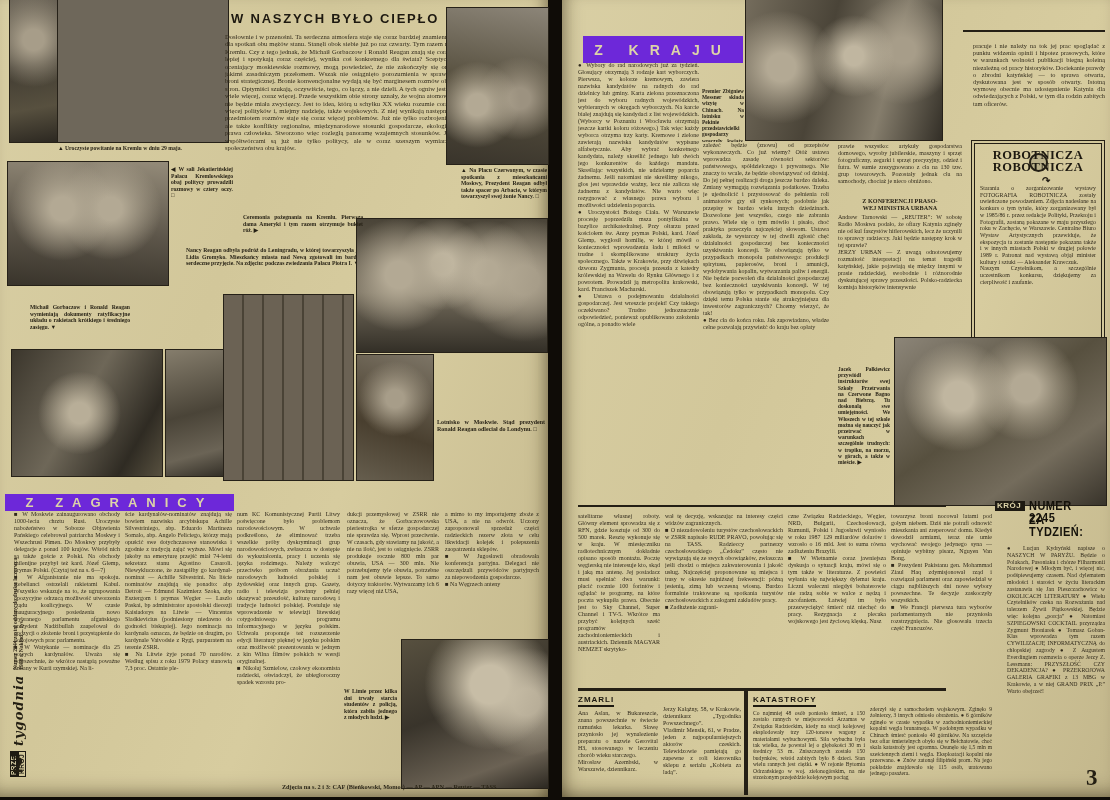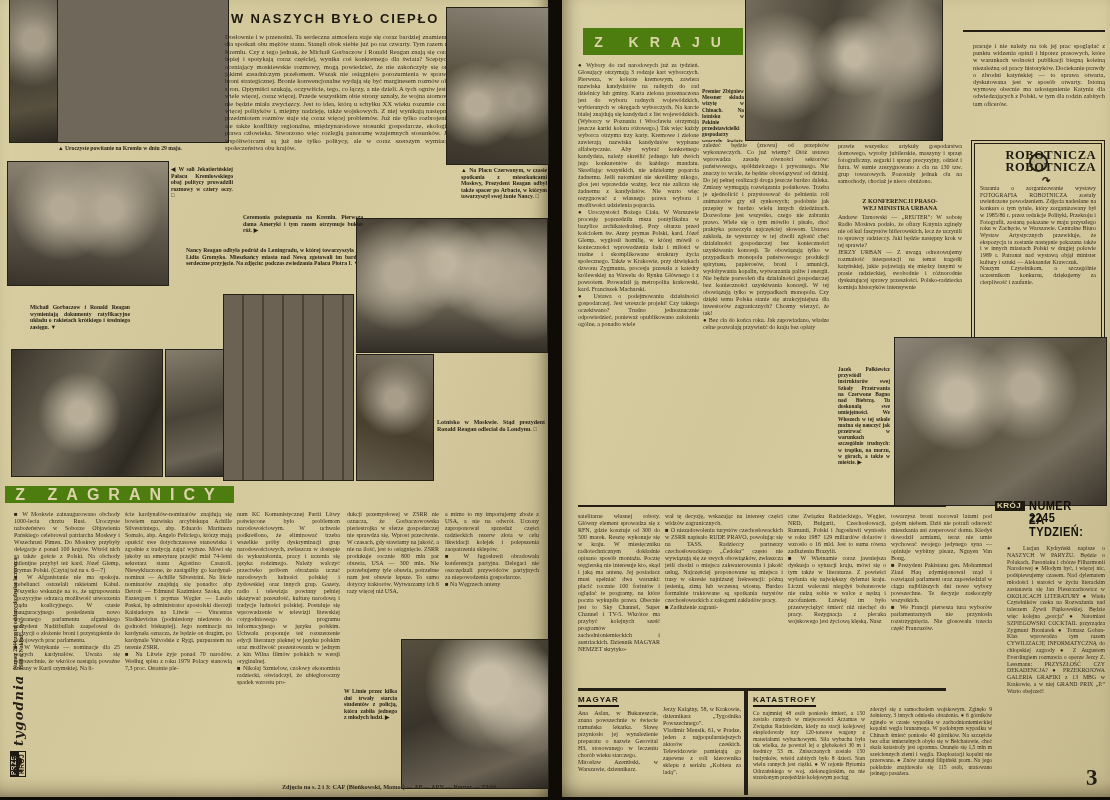--- a/index.html
+++ b/index.html
@@ -8,23 +8,23 @@
   .page{position:absolute;top:0;height:797px;width:548px;
     background:linear-gradient(112deg,#d9cfa4 0%,#d2c79a 38%,#d7cc9f 62%,#c3b78c 100%);
     box-shadow:inset 0 -16px 20px -14px rgba(40,30,10,.55), inset -14px 0 18px -12px rgba(40,30,10,.5);}
   #page-right.page{box-shadow:inset 0 -16px 20px -14px rgba(40,30,10,.55), inset 14px 0 18px -12px rgba(40,30,10,.5);}
   .photo{position:absolute;box-shadow:0 0 0 1px #262118;}
   .tcol{position:absolute;font-size:6px;line-height:7px;text-align:justify;
     white-space:pre-line;overflow:hidden;color:#312a1b;}
   .art{font-size:6.6px;line-height:7.4px;}
   .cap{position:absolute;font-size:5.7px;line-height:6.5px;font-weight:bold;
     text-align:justify;white-space:pre-line;overflow:hidden;color:#241f13;}
-  .banner{position:absolute;background:#4d7c0f;color:#ddd3a8;
+  .banner{position:absolute;background:#6d28d9;color:#ddd3a8;
     font-family:"Liberation Sans",sans-serif;font-weight:bold;
-    display:flex;align-items:center;justify-content:center;}
+    display:flex;align-items:center;justify-content:center;margin-top:8px;}
   .headline{position:absolute;font-family:"Liberation Sans",sans-serif;font-weight:bold;
     font-size:13px;letter-spacing:1.8px;white-space:nowrap;color:#1d1910;}
   .subhead{position:absolute;font-weight:bold;text-align:center;white-space:pre-line;
     font-size:6.2px;line-height:7.2px;color:#241f13;}
   .secthead{position:absolute;font-family:"Liberation Sans",sans-serif;font-weight:bold;
     font-size:8px;letter-spacing:1px;color:#1d1910;border-bottom:2px solid #1d1910;padding-bottom:1px;}
   .pagenum{position:absolute;font-size:23px;font-weight:bold;color:#241f13;}
   .rule{position:absolute;background:#241f15;}
   .credit{position:absolute;font-size:6.3px;font-weight:bold;text-align:center;color:#2c2719;}
   
@@ -34,21 +34,21 @@
     font-weight:bold;font-size:6.5px;letter-spacing:.5px;padding:0 2px;line-height:8px;display:block;}
   .chip.outline{background:transparent;color:#1e1a12;border:1px solid #1e1a12;line-height:6.5px;}
   #spine-script{font-family:"DejaVu Serif",serif;font-style:italic;font-weight:bold;
     font-size:13px;color:#241f13;letter-spacing:1px;}
   #spine-info{font-size:5.6px;line-height:6.4px;font-weight:bold;width:118px;color:#32291a;}
   
   #rob-box{position:absolute;left:971px;top:140px;width:134px;height:205px;box-sizing:border-box;
     border:1px solid #241f15;box-shadow:inset 0 0 0 2px #d2c79a, inset 0 0 0 3px #241f15;
     padding:8px 8px 0 8px;}
   .rob-title{font-family:"Liberation Serif",serif;font-weight:bold;font-size:12.5px;
-    line-height:12px;text-align:right;letter-spacing:.5px;color:#1d1910;}
+    line-height:12px;text-align:center;letter-spacing:.5px;color:#1d1910;}
   #rob-circle{position:absolute;left:57px;top:12px;width:15px;height:15px;border:2.5px solid #241f15;
     border-radius:50%;background:rgba(30,26,18,.15);}
   #rob-arrow{position:absolute;left:70px;top:34px;font-size:10px;font-weight:bold;color:#241f15;}
   #rob-body{font-size:5.9px;line-height:6.7px;text-align:justify;white-space:pre-line;
     margin-top:12px;color:#312a1b;height:150px;overflow:hidden;}
   
   .zt-title{position:absolute;font-family:"Liberation Sans",sans-serif;font-weight:bold;
     font-size:12.5px;line-height:12px;letter-spacing:.5px;color:#14110a;transform:scaleX(.88);transform-origin:left;}
 </style>
 </head>
@@ -83,21 +83,21 @@
   <div class="photo" style="left:357px;top:355px;width:76px;height:125px;background:radial-gradient(circle at 50% 35%,#a79d89 0 10%,transparent 42%),linear-gradient(200deg,#7d7566 0%,#493f2f 60%,#665e4e 100%)"></div>
   <div class="cap" style="left:437px;top:419px;width:108px;height:44px;font-size:6px;line-height:7px">Lotnisko w Moskwie. Stąd prezydent Ronald Reagan odleciał do Londynu. □</div>
 
   <div class="headline" style="left:231px;top:11px">W NASZYCH BYŁO CIEPŁO</div>
   <div class="tcol art" style="left:225px;top:33px;width:226px;height:177px">Dosłownie i w przenośni. Ta serdeczna atmosfera staje się coraz bardziej znamienna dla spotkań obu mężów stanu. Stanęli obok siebie już po raz czwarty. Tym razem na Kremlu. Czy z tego jednak, że Michaił Gorbaczow i Ronald Reagan znają się coraz lepiej i spotykają coraz częściej, wynika coś konkretnego dla świata? Sceptycy, oceniający moskiewskie rozmowy, mogą powiedzieć, że nie zakończyły się one jakimś zasadniczym przełomem. Wszak nie osiągnięto porozumienia w sprawie broni strategicznej. Bronie konwencjonalne wydają się być marginesem rozmów obu stron. Optymiści szukają, oczywiście, tego, co łączy, a nie dzieli. A tych ogniw jest o wiele więcej, coraz więcej. Przede wszystkim obie strony uznały, że wojna atomowa nie będzie miała zwycięzcy. Jest to idea, którą u schyłku XX wieku rozumie coraz więcej polityków i, miejmy nadzieję, także wojskowych. Z niej wynikają następne: przedmiotem rozmów staje się coraz więcej problemów. Już nie tylko rozbrojenie, ale także konflikty regionalne, międzynarodowe stosunki gospodarcze, ekologia, prawa człowieka. Stworzono więc rozległą panoramę wzajemnych stosunków. Jej współtwórcami są już nie tylko politycy, ale w coraz szerszym wymiarze społeczeństwa obu krajów.</div>
   <div class="cap" style="left:243px;top:214px;width:120px;height:26px">Ceremonia pożegnania na Kremlu. Pierwsza dama Ameryki i tym razem otrzymuje bukiet róż. ▶</div>
 
   <div class="photo" style="left:447px;top:8px;width:101px;height:156px;background:radial-gradient(circle at 30% 62%,#b3a994 0 9%,transparent 36%),radial-gradient(circle at 72% 58%,#9c9280 0 9%,transparent 36%),linear-gradient(190deg,#8c8578 0%,#57503f 50%,#39342b 100%)"></div>
   <div class="cap" style="left:461px;top:167px;width:86px;height:52px">▲ Na Placu Czerwonym, w czasie spotkania z mieszkańcami Moskwy, Prezydent Reagan odbył także spacer po Arbacie, w którym towarzyszył swej żonie Nancy. □</div>
 
-  <div class="banner" id="banner-zagranica" style="left:5px;top:486px;width:229px;height:17px;font-size:16px;letter-spacing:9px">Z ZAGRANICY</div>
+  <div class="banner" id="banner-zagranica" style="left:5px;top:486px;width:229px;height:17px;font-size:13px;letter-spacing:9px">Z ZAGRANICY</div>
   <div class="tcol" style="left:14px;top:511px;width:106px;height:270px">■ W Moskwie zainaugurowano obchody 1000-lecia chrztu Rusi. Uroczyste nabożeństwo w Soborze Objawienia Pańskiego celebrował patriarcha Moskwy i Wszechrusi Pimen. Do Moskwy przybyły delegacje z ponad 100 krajów. Wśród nich są także goście z Polski. Na obchody milenijne przybył też kard. Józef Glemp, prymas Polski. (Czytaj też na s. 6—7)
 ■ W Afganistanie nie ma spokoju. Rebelianci ostrzelali rakietami Kabul. Wszystko wskazuje na to, że ugrupowania opozycyjne odrzucą możliwość utworzenia rządu koalicyjnego. W czasie inauguracyjnego posiedzenia nowo wybranego parlamentu afgańskiego prezydent Nadżibullah zaapelował do opozycji o złożenie broni i przystąpienie do pokojowych prac parlamentu.
 ■ W Watykanie — nominacje dla 25 nowych kardynałów. Uważa się powszechnie, że wkrótce nastąpią poważne zmiany w Kurii rzymskiej. Na li-</div>
   <div class="tcol" style="left:125px;top:511px;width:107px;height:270px">ście kardynałów-nominatów znajdują się bowiem nazwiska arcybiskupa Achille Silvestriniego, abp. Eduardo Martineza Somalo, abp. Angelo Feliciego, którzy mają opuścić swe dotychczasowe stanowiska i zgodnie z tradycją zająć wyższe. Mówi się jakoby na emeryturę przejść miał 74-letni sekretarz stanu Agostino Casaroli. Niewykluczone, że zastąpiłby go kardynał-nominat — Achille Silvestrini. Na liście nominatów znajdują się ponadto: abp Detroit — Edmund Kazimierz Szoka, abp Esztergom i prymas Węgier — Laszlo Paskai, bp administrator apostolski diecezji Kaisiadorys na Litwie — Vincentas Sladkievicius (podniesiony niedawno do godności biskupiej). Jego nominacja na kardynała oznacza, że będzie on drugim, po kardynale Vaivodsie z Rygi, purpuratem na terenie ZSRR.
 ■ Na Litwie żyje ponad 70 narodów. Według spisu z roku 1979 Polacy stanowią 7,3 proc. Ostatnie ple-</div>
   <div class="tcol" style="left:237px;top:511px;width:103px;height:216px">num KC Komunistycznej Partii Litwy poświęcone było problemom narodowościowym. W uchwale podkreślono, że eliminować trzeba wszelkie próby dyskryminacji grup narodowościowych, zwłaszcza w dostępie do wykształcenia, pracy i uczenia się języka rodzimego. Należy walczyć przeciwko próbom obrażania uczuć narodowych ludności polskiej i żydowskiej oraz innych grup. Gazety, radio i telewizja powinny pełniej ukazywać przeszłość, kulturę narodową i tradycje ludności polskiej. Postuluje się wprowadzenie w telewizji litewskiej cotygodniowego programu informacyjnego w języku polskim. Uchwała proponuje też rozszerzenie edycji literatury pięknej w języku polskim oraz możliwość prezentowania w jednym z kin Wilna filmów polskich w wersji oryginalnej.
 ■ Nikołaj Szmielow, czołowy ekonomista radziecki, oświadczył, że ubiegłoroczny spadek wzrostu pro-</div>
   <div class="cap" style="left:344px;top:688px;width:53px;height:46px">W Limie przez kilka dni trwały starcia studentów z policją, która zabiła jednego z młodych ludzi. ▶</div>
   <div class="tcol" style="left:347px;top:511px;width:92px;height:127px">dukcji przemysłowej w ZSRR nie oznacza, że Gorbaczowowska pieriestrojka w sferze gospodarczej nie sprawdza się. Wprost przeciwnie. W czasach, gdy stawiamy na jakość, a nie na ilość, jest to osiągnięcie. ZSRR produkuje rocznie 800 mln par obuwia, USA — 300 mln. Nie potrzebujemy tyle obuwia, potrzebne nam jest obuwie lepsze. To samo dotyczy traktorów. Wytwarzamy ich 6 razy więcej niż USA,</div>
   <div class="tcol" style="left:445px;top:511px;width:94px;height:120px">a mimo to my importujemy zboże z USA, a nie na odwrót. Uczony zaproponował sprzedaż części radzieckich rezerw złota w celu likwidacji kolejek i polepszenia zaopatrzenia sklepów.
@@ -146,21 +146,21 @@
   <div class="tcol" style="left:665px;top:513px;width:118px;height:172px">wał tę decyzję, wskazując na interesy części widzów zagranicznych.
 ■ O niezadowoleniu turystów czechosłowackich w ZSRR napisało RUDE PRAVO, powołując się na TASS. Radzieccy partnerzy czechosłowackiego „Čedoku” często nie wywiązują się ze swych obowiązków, zwłaszcza jeśli chodzi o miejsca zakwaterowania i jakość usług. Najczęściej proponowane są miejsca i trasy w okresie najniższej frekwencji: późną jesienią, zimą lub wczesną wiosną. Bardzo formalnie traktowane są spotkania turystów czechosłowackich z załogami zakładów pracy.
 ■ Zadłużenie zagrani-</div>
   <div class="tcol" style="left:788px;top:513px;width:98px;height:172px">czne Związku Radzieckiego, Węgier, NRD, Bułgarii, Czechosłowacji, Rumunii, Polski i Jugosławii wyniosło w roku 1987 129 miliardów dolarów i wzrosło o 16 mld. Jest to suma równa zadłużeniu Brazylii.
 ■ W Wietnamie coraz jawniejsza dyskusja o sytuacji kraju, mówi się o tym także w literaturze. Z powieści wyłania się największy dylemat kraju. Liczni waleczni niegdyś bohaterowie nie radzą sobie w walce z nędzą i zacofaniem. Łatwiej im było przezwyciężyć śmierć niż niechęć do pracy. Rezygnacja z plecaka wojskowego jest życiową klęską. Nasz</div>
   <div class="tcol" style="left:891px;top:513px;width:101px;height:172px">towarzysz broni nocował latami pod gołym niebem. Dziś nie potrafi odnowić mieszkania ani zreperować domu. Kiedyś dowodził armiami, teraz nie umie wychować swojego jedynego syna — opiniuje wybitny pisarz, Nguyen Van Bong.
 ■ Prezydent Pakistanu gen. Mohammad Ziaul Haq zdymisjonował rząd i rozwiązał parlament oraz zapowiedział w ciągu najbliższych dni nowe wybory powszechne. Te decyzje zaskoczyły wszystkich.
 ■ We Francji pierwsza tura wyborów parlamentarnych nie przyniosła rozstrzygnięcia. Nie głosowała trzecia część Francuzów.</div>
 
   <div class="rule" style="left:578px;top:688px;width:368px;height:3px"></div>
-  <div class="secthead" style="left:578px;top:695px">MAGYAR</div>
+  <div class="secthead" style="left:578px;top:695px">ZMARLI</div>
   <div class="tcol" style="left:578px;top:710px;width:80px;height:85px">Ana Aslan, w Bukareszcie, znana powszechnie w świecie rumuńska lekarka. Sławę przyniosło jej wynalezienie preparatu o nazwie Gerovital H3, stosowanego w leczeniu chorób wieku starczego.
 Mirosław Azembski, w Warszawie, dziennikarz.</div>
   <div class="tcol" style="left:663px;top:706px;width:78px;height:90px">Jerzy Kałążny, 58, w Krakowie, dziennikarz „Tygodnika Powszechnego”.
 Vladimir Mensik, 61, w Pradze, jeden z najpopularniejszych aktorów czeskich. Telewidzowie pamiętają go zapewne z roli kierownika sklepu z serialu „Kobieta za ladą”.</div>
   <div class="rule" style="left:744px;top:691px;width:4px;height:104px"></div>
   <div class="secthead" style="left:753px;top:695px">KATASTROFY</div>
   <div class="tcol" style="left:753px;top:710px;width:112px;height:85px;font-size:5.6px;line-height:6.4px">Co najmniej 48 osób poniosło śmierć, a 150 zostało rannych w miejscowości Arzamas w Związku Radzieckim, kiedy na stacji kolejowej eksplodowały trzy 120-tonowe wagony z materiałami wybuchowymi. Siła wybuchu była tak wielka, że powstał lej o głębokości 30 m i średnicy 53 m. Zniszczonych zostało 150 budynków, wśród zabitych było 8 dzieci. Stan wielu rannych jest ciężki. ● W rejonie Bytomia Odrzańskiego w woj. zielonogórskim, na nie strzeżonym przejeździe kolejowym pociąg</div>
   <div class="tcol" style="left:870px;top:706px;width:122px;height:90px;font-size:5.6px;line-height:6.4px">zderzył się z samochodem wojskowym. Zginęło 9 żołnierzy, 3 innych odniosło obrażenia. ● 6 górników zginęło w czasie wypadku w zachodnioniemieckiej kopalni węgla brunatnego. W podobnym wypadku w Chinach śmierć poniosło 40 górników. Na szczęście bez ofiar śmiertelnych obyło się w Bełchatowie, choć skala katastrofy jest ogromna. Osunęło się 1,5 mln m sześciennych ziemi i węgla. Eksploatacji kopalni nie przerwano. ● Znów zatonął filipiński prom. Na jego pokładzie znajdowało się 115 osób, uratowano jednego pasażera.</div>
 
   <div style="position:absolute;left:995px;top:500px;width:30px">

